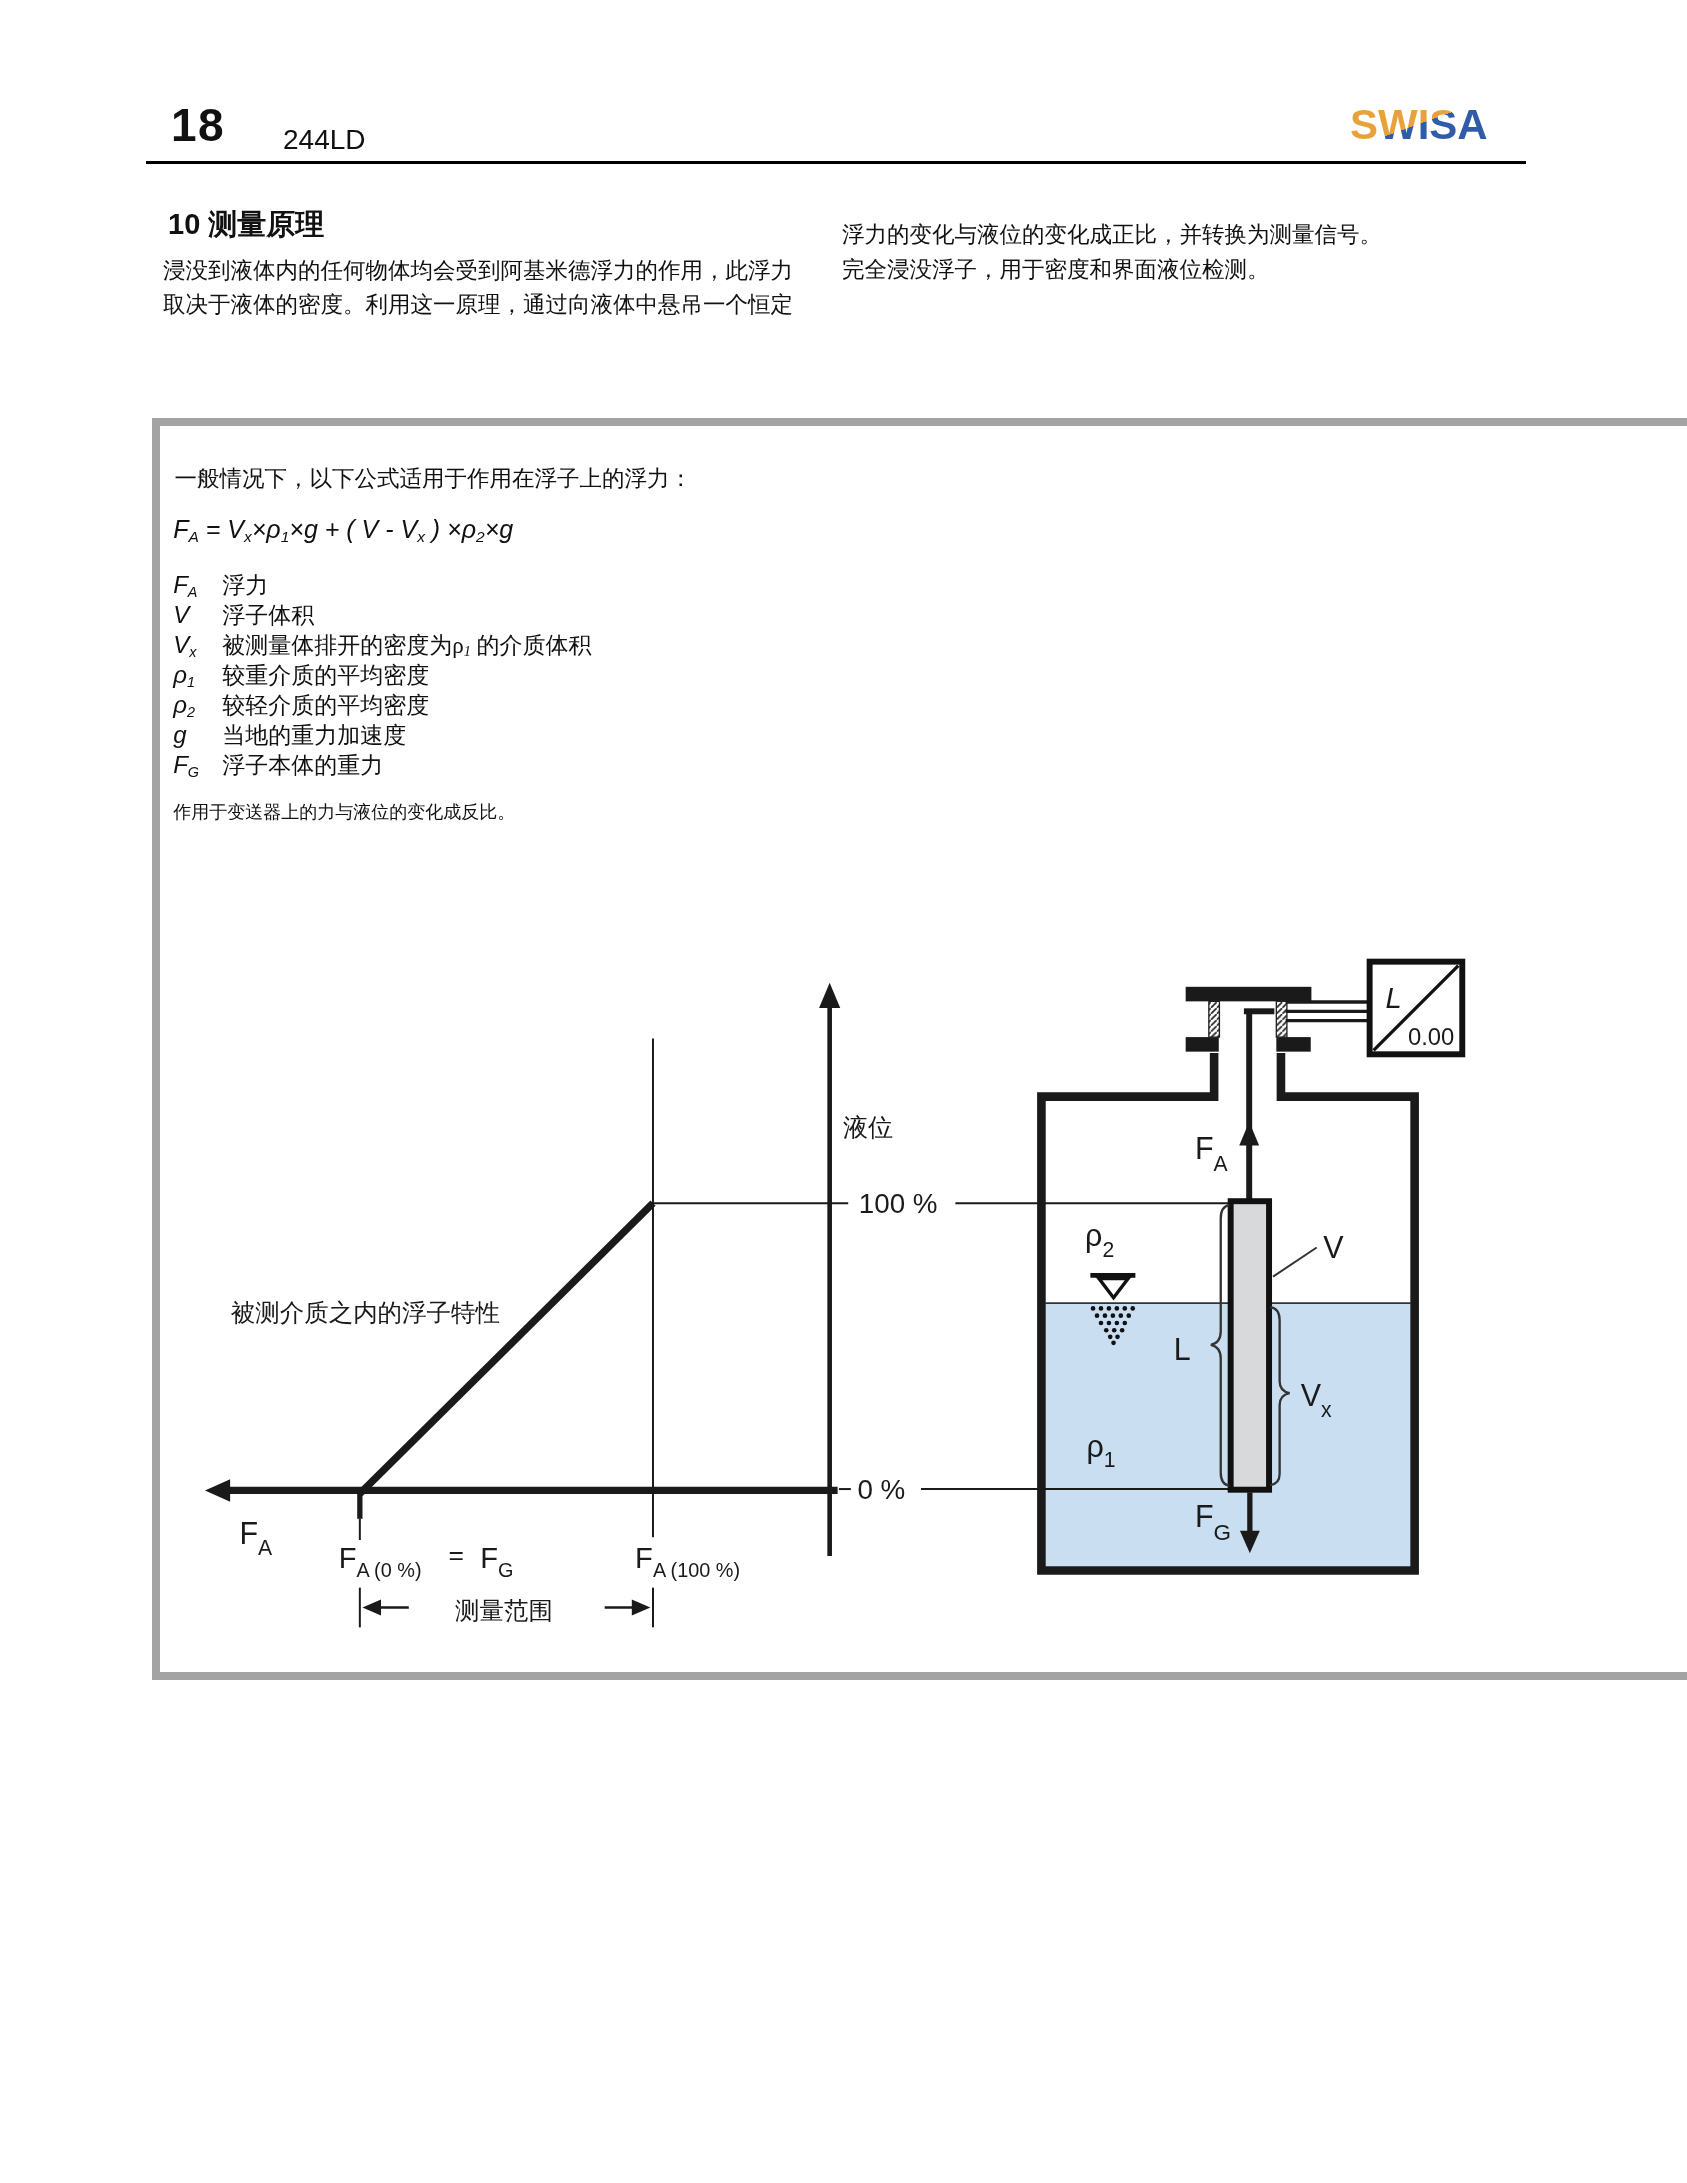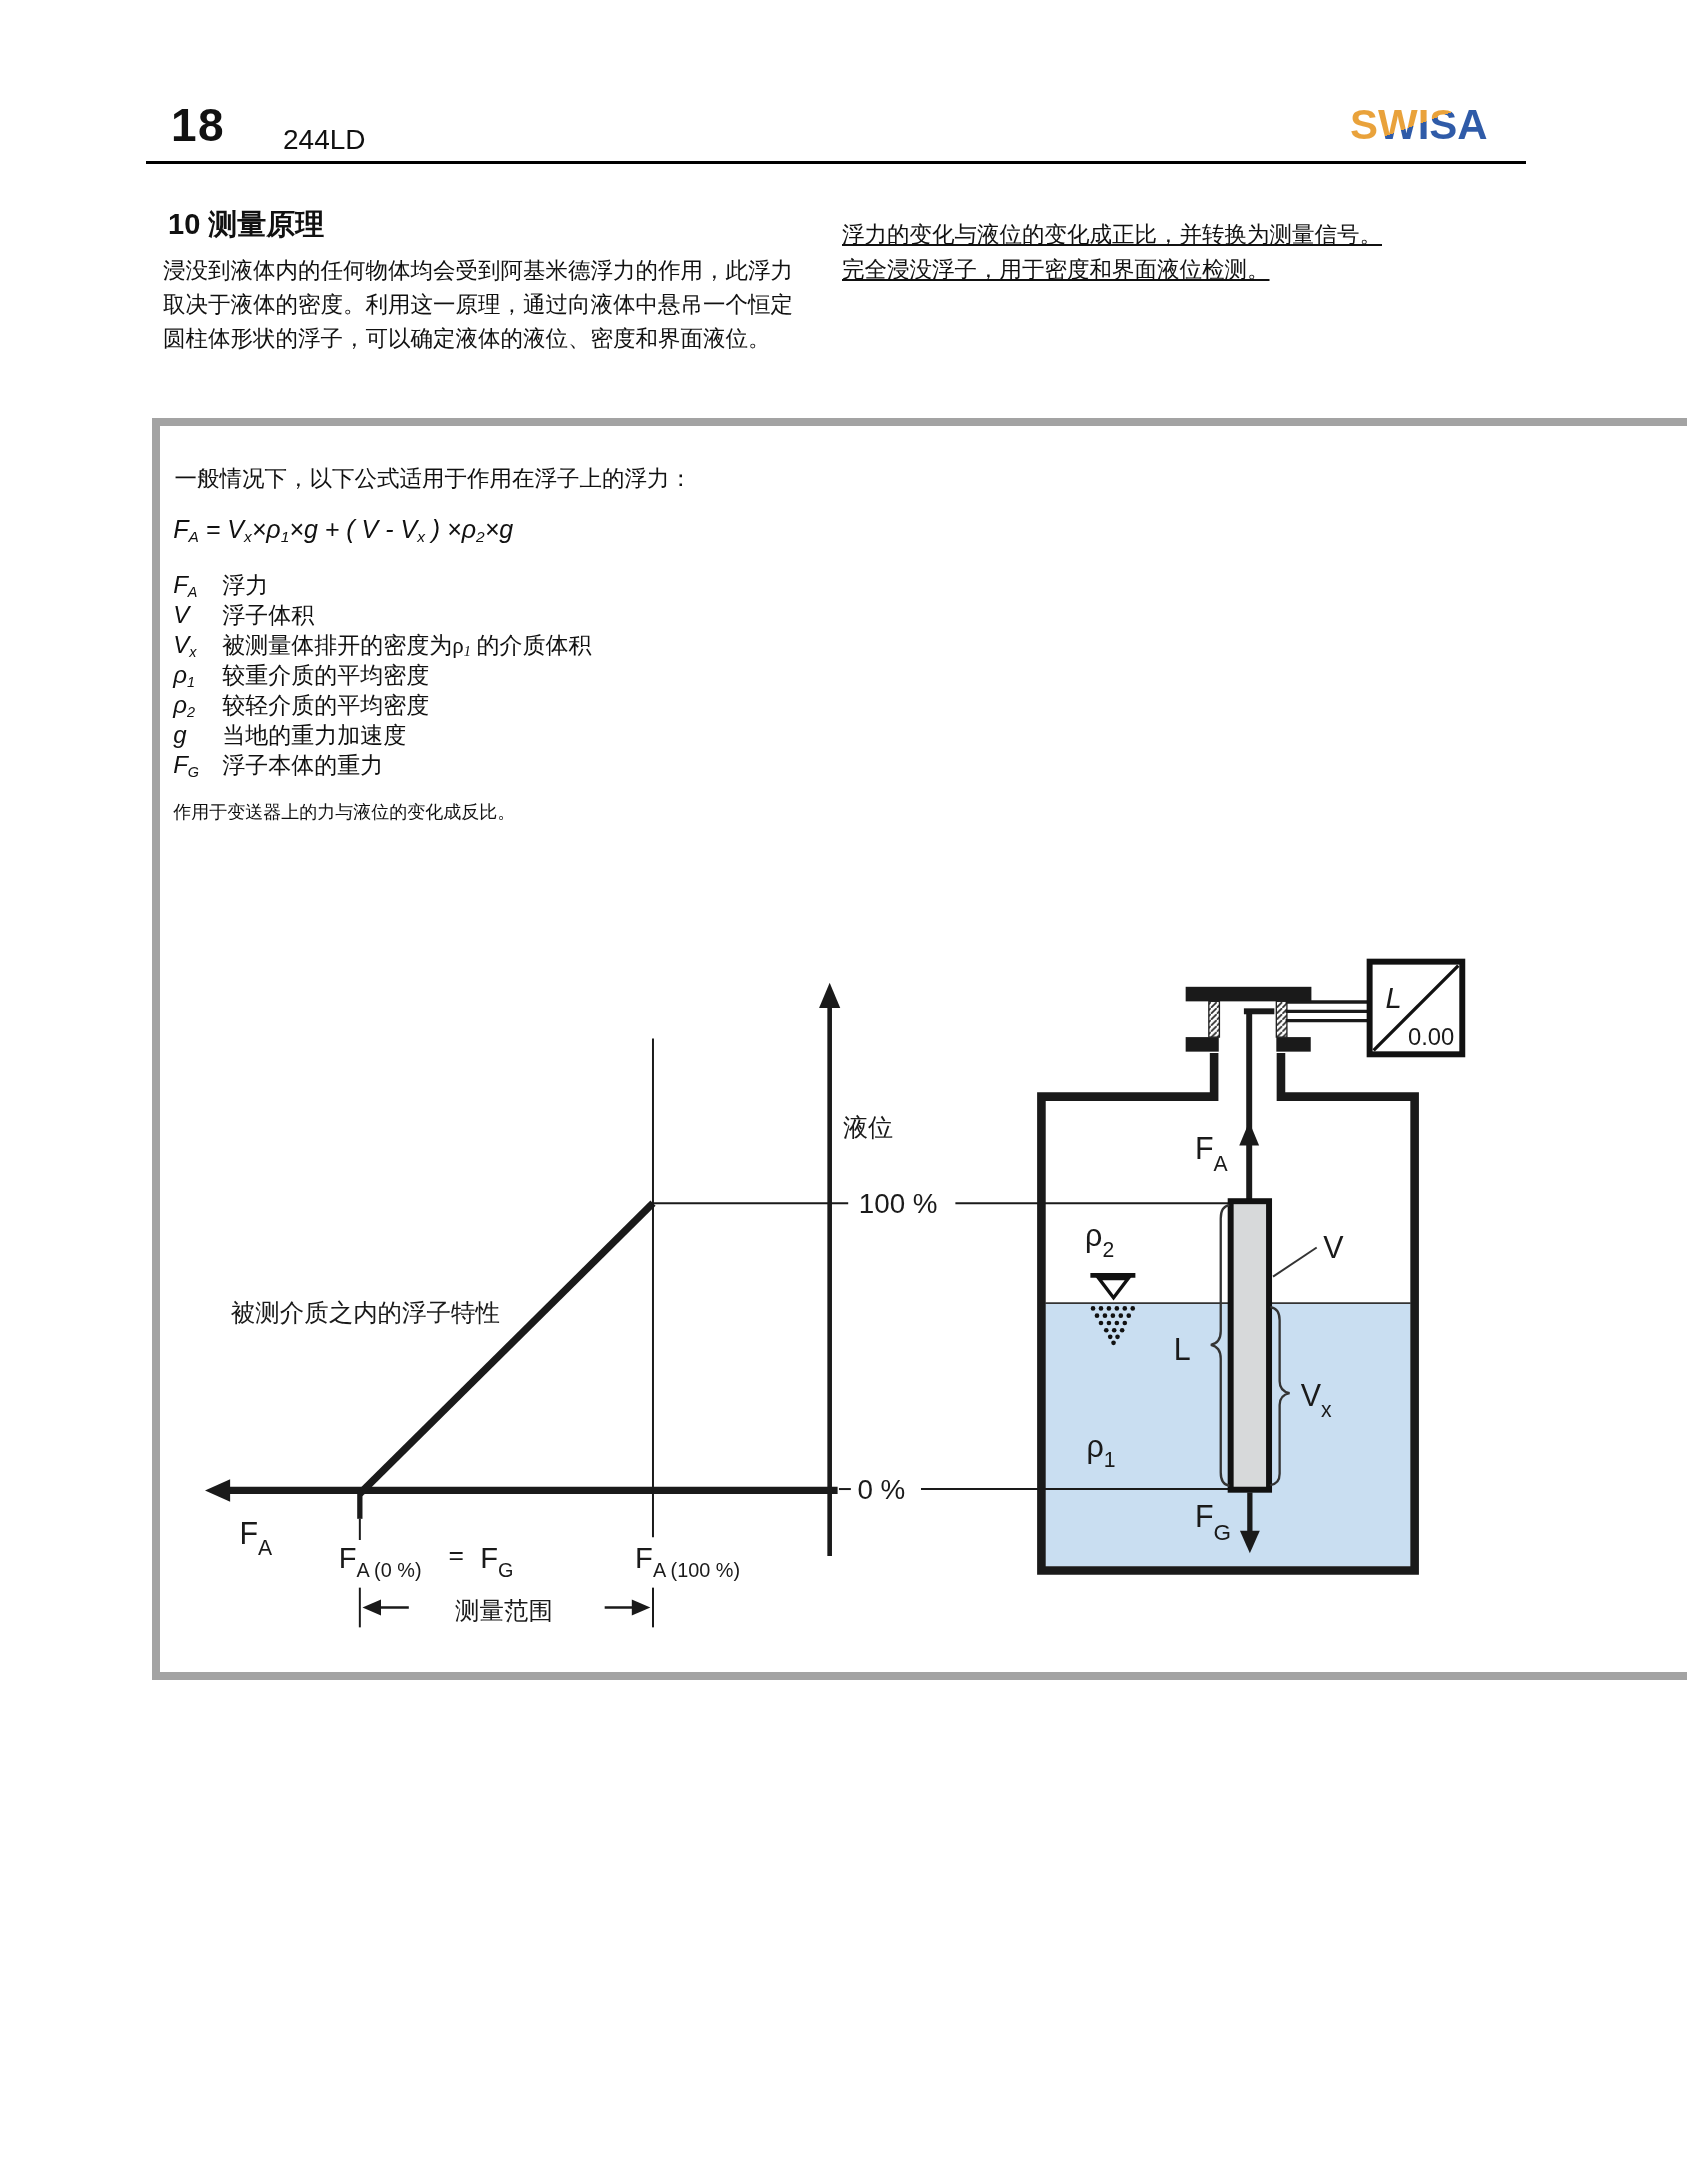--- a/index.html
+++ b/index.html
@@ -10,21 +10,21 @@
   .pgnum{left:171px;top:98px;font:bold 46px "Liberation Sans",sans-serif;letter-spacing:1.3px;}
   .model{left:283px;top:124px;font:28px "Liberation Sans",sans-serif;}
   .logo{left:1350px;top:101px;font:800 42px "Liberation Sans",sans-serif;letter-spacing:0px;
         background-image:linear-gradient(160deg,var(--logo-orange,#E9A23B) 49%,var(--logo-blue,#2F5BA8) 49%);
         -webkit-background-clip:text;background-clip:text;color:transparent;}
   .hrule{left:146px;top:161px;width:1380px;height:3.3px;background:#000;}
   .sec-title{left:168px;top:205px;font:bold 29px "Liberation Sans",sans-serif;}
   .leftcol{left:163px;top:254px;width:668px;font-size:22.5px;}
   .leftcol div{line-height:34px;white-space:nowrap;}
   .rightcol{left:842px;top:217px;width:701px;font-size:22.5px;}
-  .rightcol div{line-height:35px;white-space:nowrap;text-decoration:underline;}
+  .rightcol div{line-height:35px;white-space:nowrap;}
   
   .figbox{left:152px;top:418px;width:1640px;height:1262px;border:8px solid #a3a3a3;box-sizing:border-box;}
   .fb-intro{left:14.6px;top:37px;font-size:22.5px;white-space:nowrap;}
   .fb-formula{left:13.2px;top:89px;font:italic 25px "Liberation Sans",sans-serif;white-space:nowrap;}
   .fb-formula .sub{font-size:0.62em;vertical-align:-0.25em;}
   .fb-defs{left:13.2px;top:144px;}
   .def-row{display:flex;align-items:baseline;height:30px;}
   .def-sym{width:49px;font:italic 24px "Liberation Sans",sans-serif;flex:none;}
   .def-sym .sub{font-size:0.6em;vertical-align:-0.25em;}
   .def-desc{font-size:23px;white-space:nowrap;}
@@ -41,21 +41,20 @@
 <div class="abs pgnum">18</div>
 <div class="abs model">244LD</div>
 <div class="abs logo" style="--logo-orange: #E9A23B; --logo-blue: #2F5BA8;">SWISA</div>
 <div class="abs hrule"></div>
 
 <div class="abs sec-title">10 测量原理</div>
 
 <div class="abs leftcol">
   <div>浸没到液体内的任何物体均会受到阿基米德浮力的作用，此浮力</div>
   <div>取决于液体的密度。利用这一原理，通过向液体中悬吊一个恒定</div>
-  <div>圆柱体形状的浮子，可以确定液体的液位、密度和界面液位。</div>
 </div>
 
 <div class="abs rightcol">
   <div>浮力的变化与液位的变化成正比，并转换为测量信号。</div>
   <div>完全浸没浮子，用于密度和界面液位检测。</div>
 </div>
 
 <div class="abs figbox">
 
   <div class="abs fb-intro">一般情况下，以下公式适用于作用在浮子上的浮力：</div>

